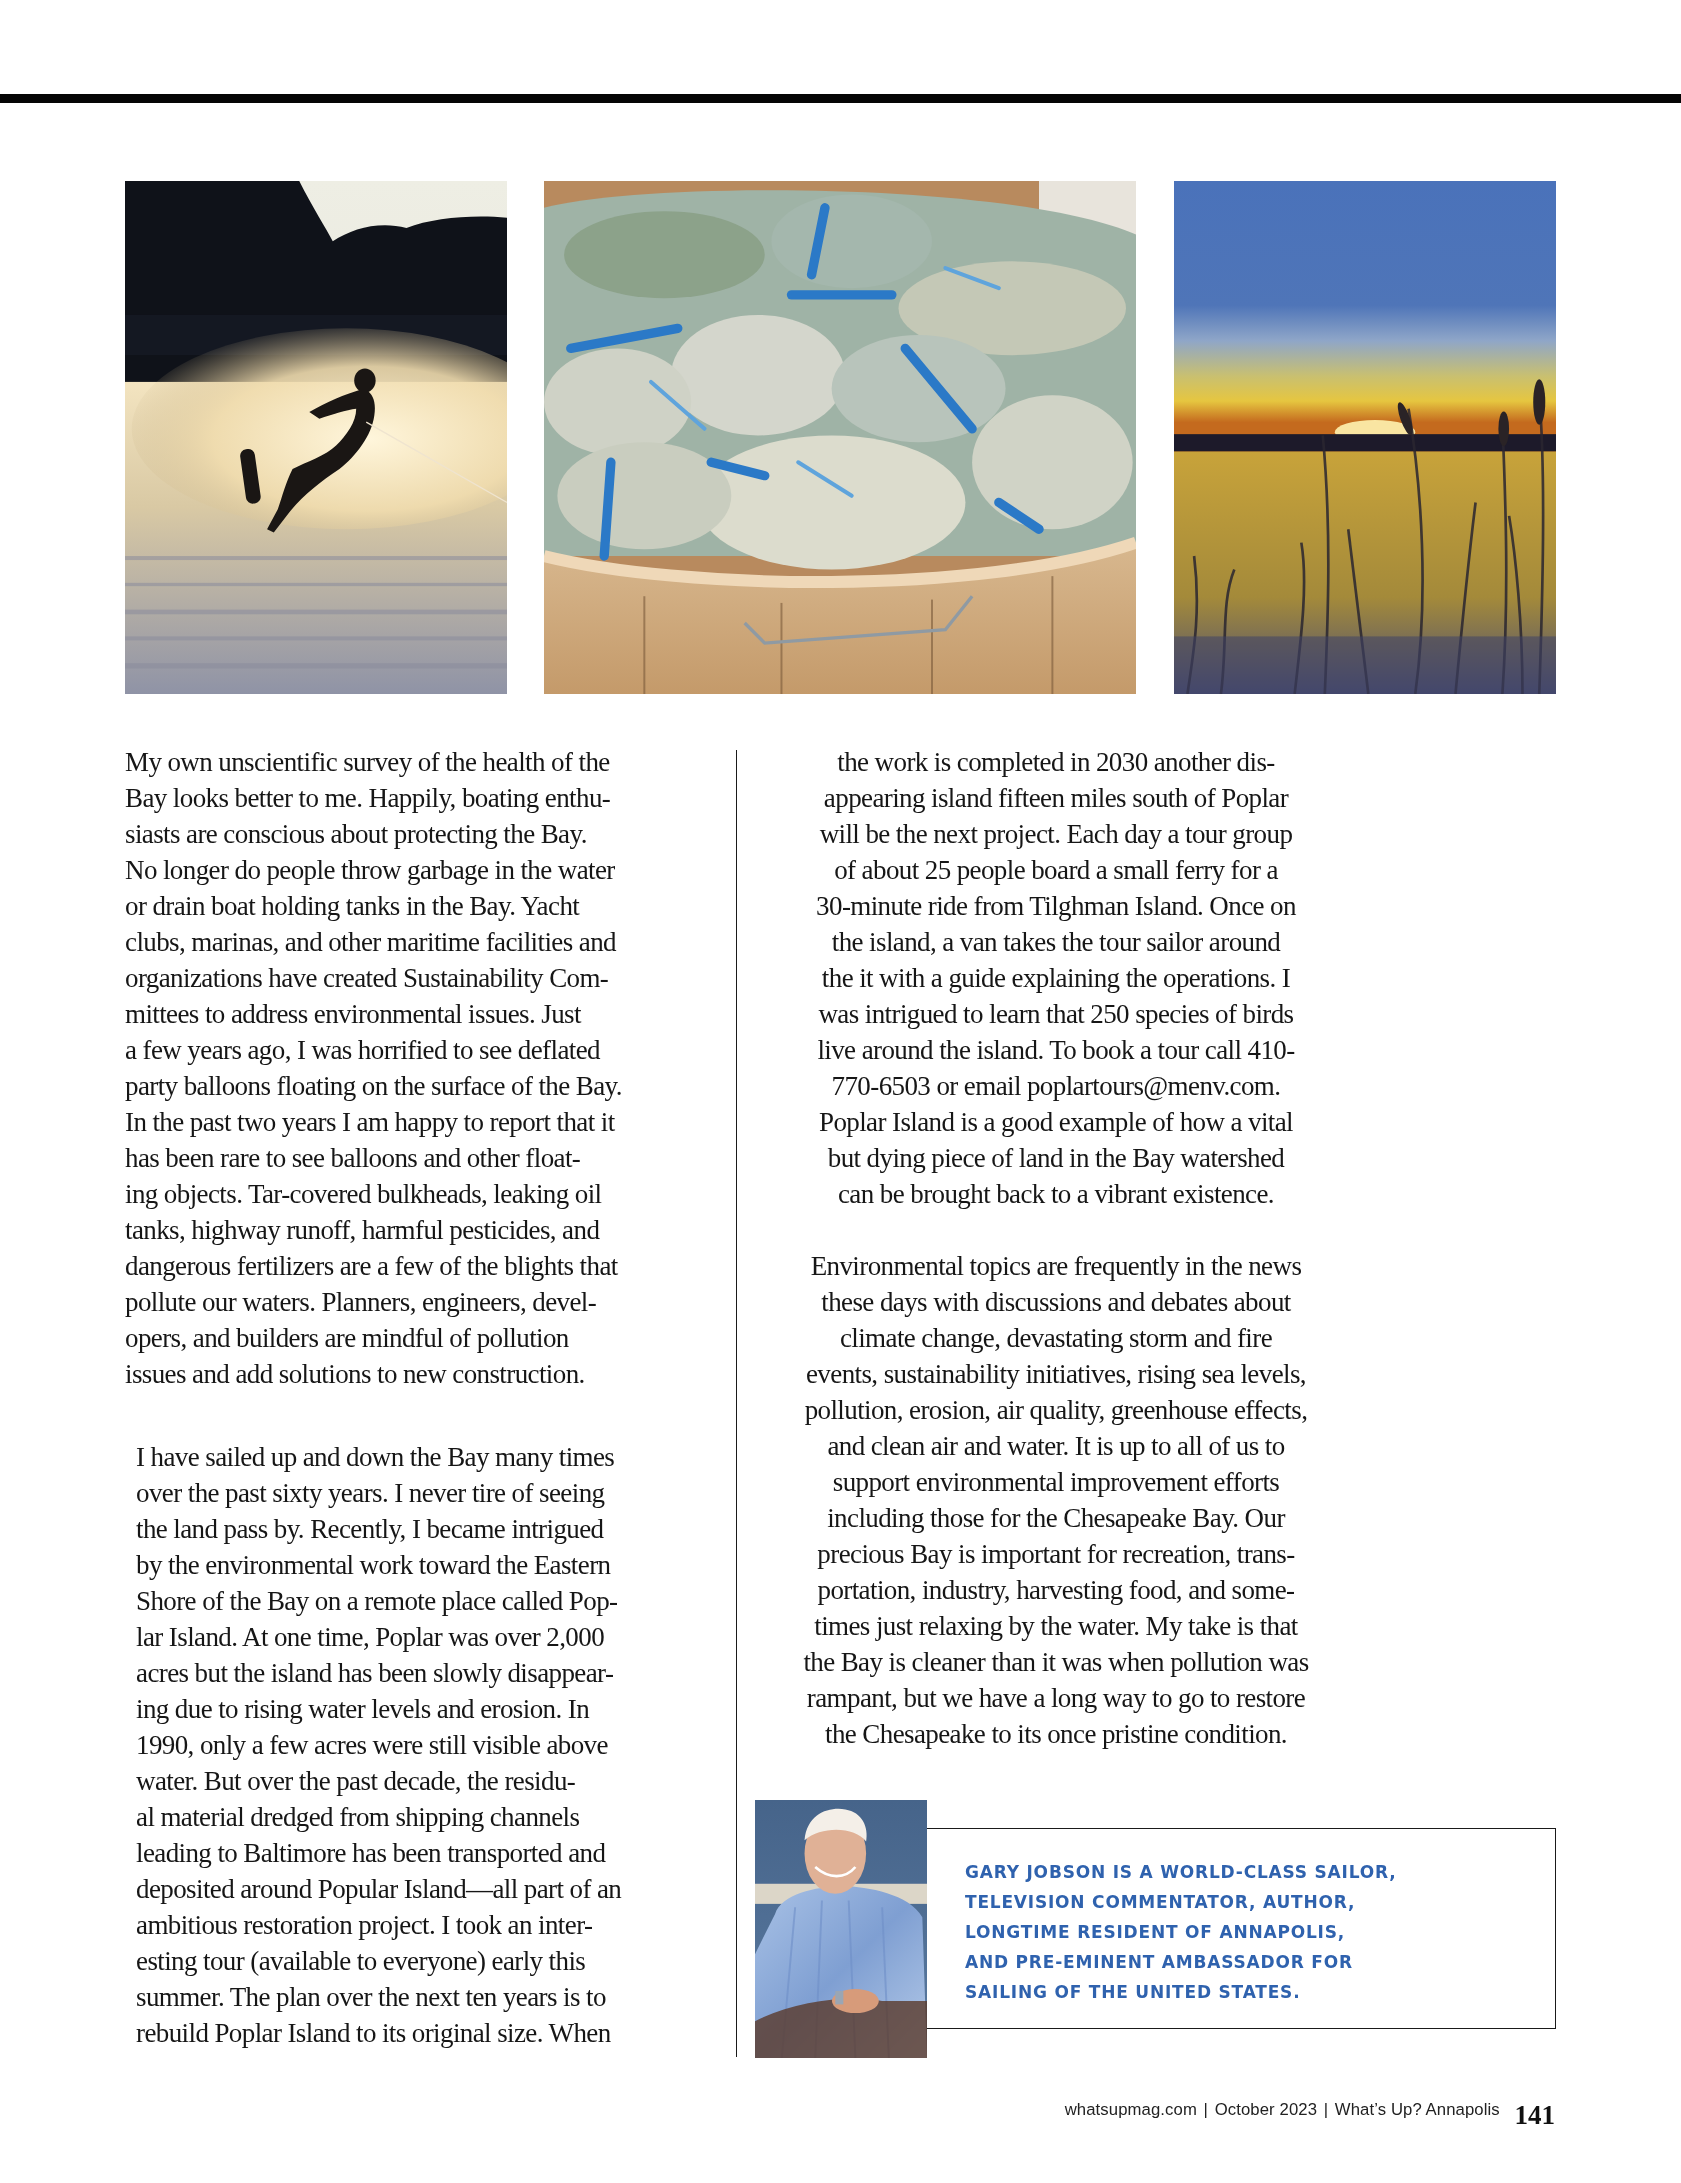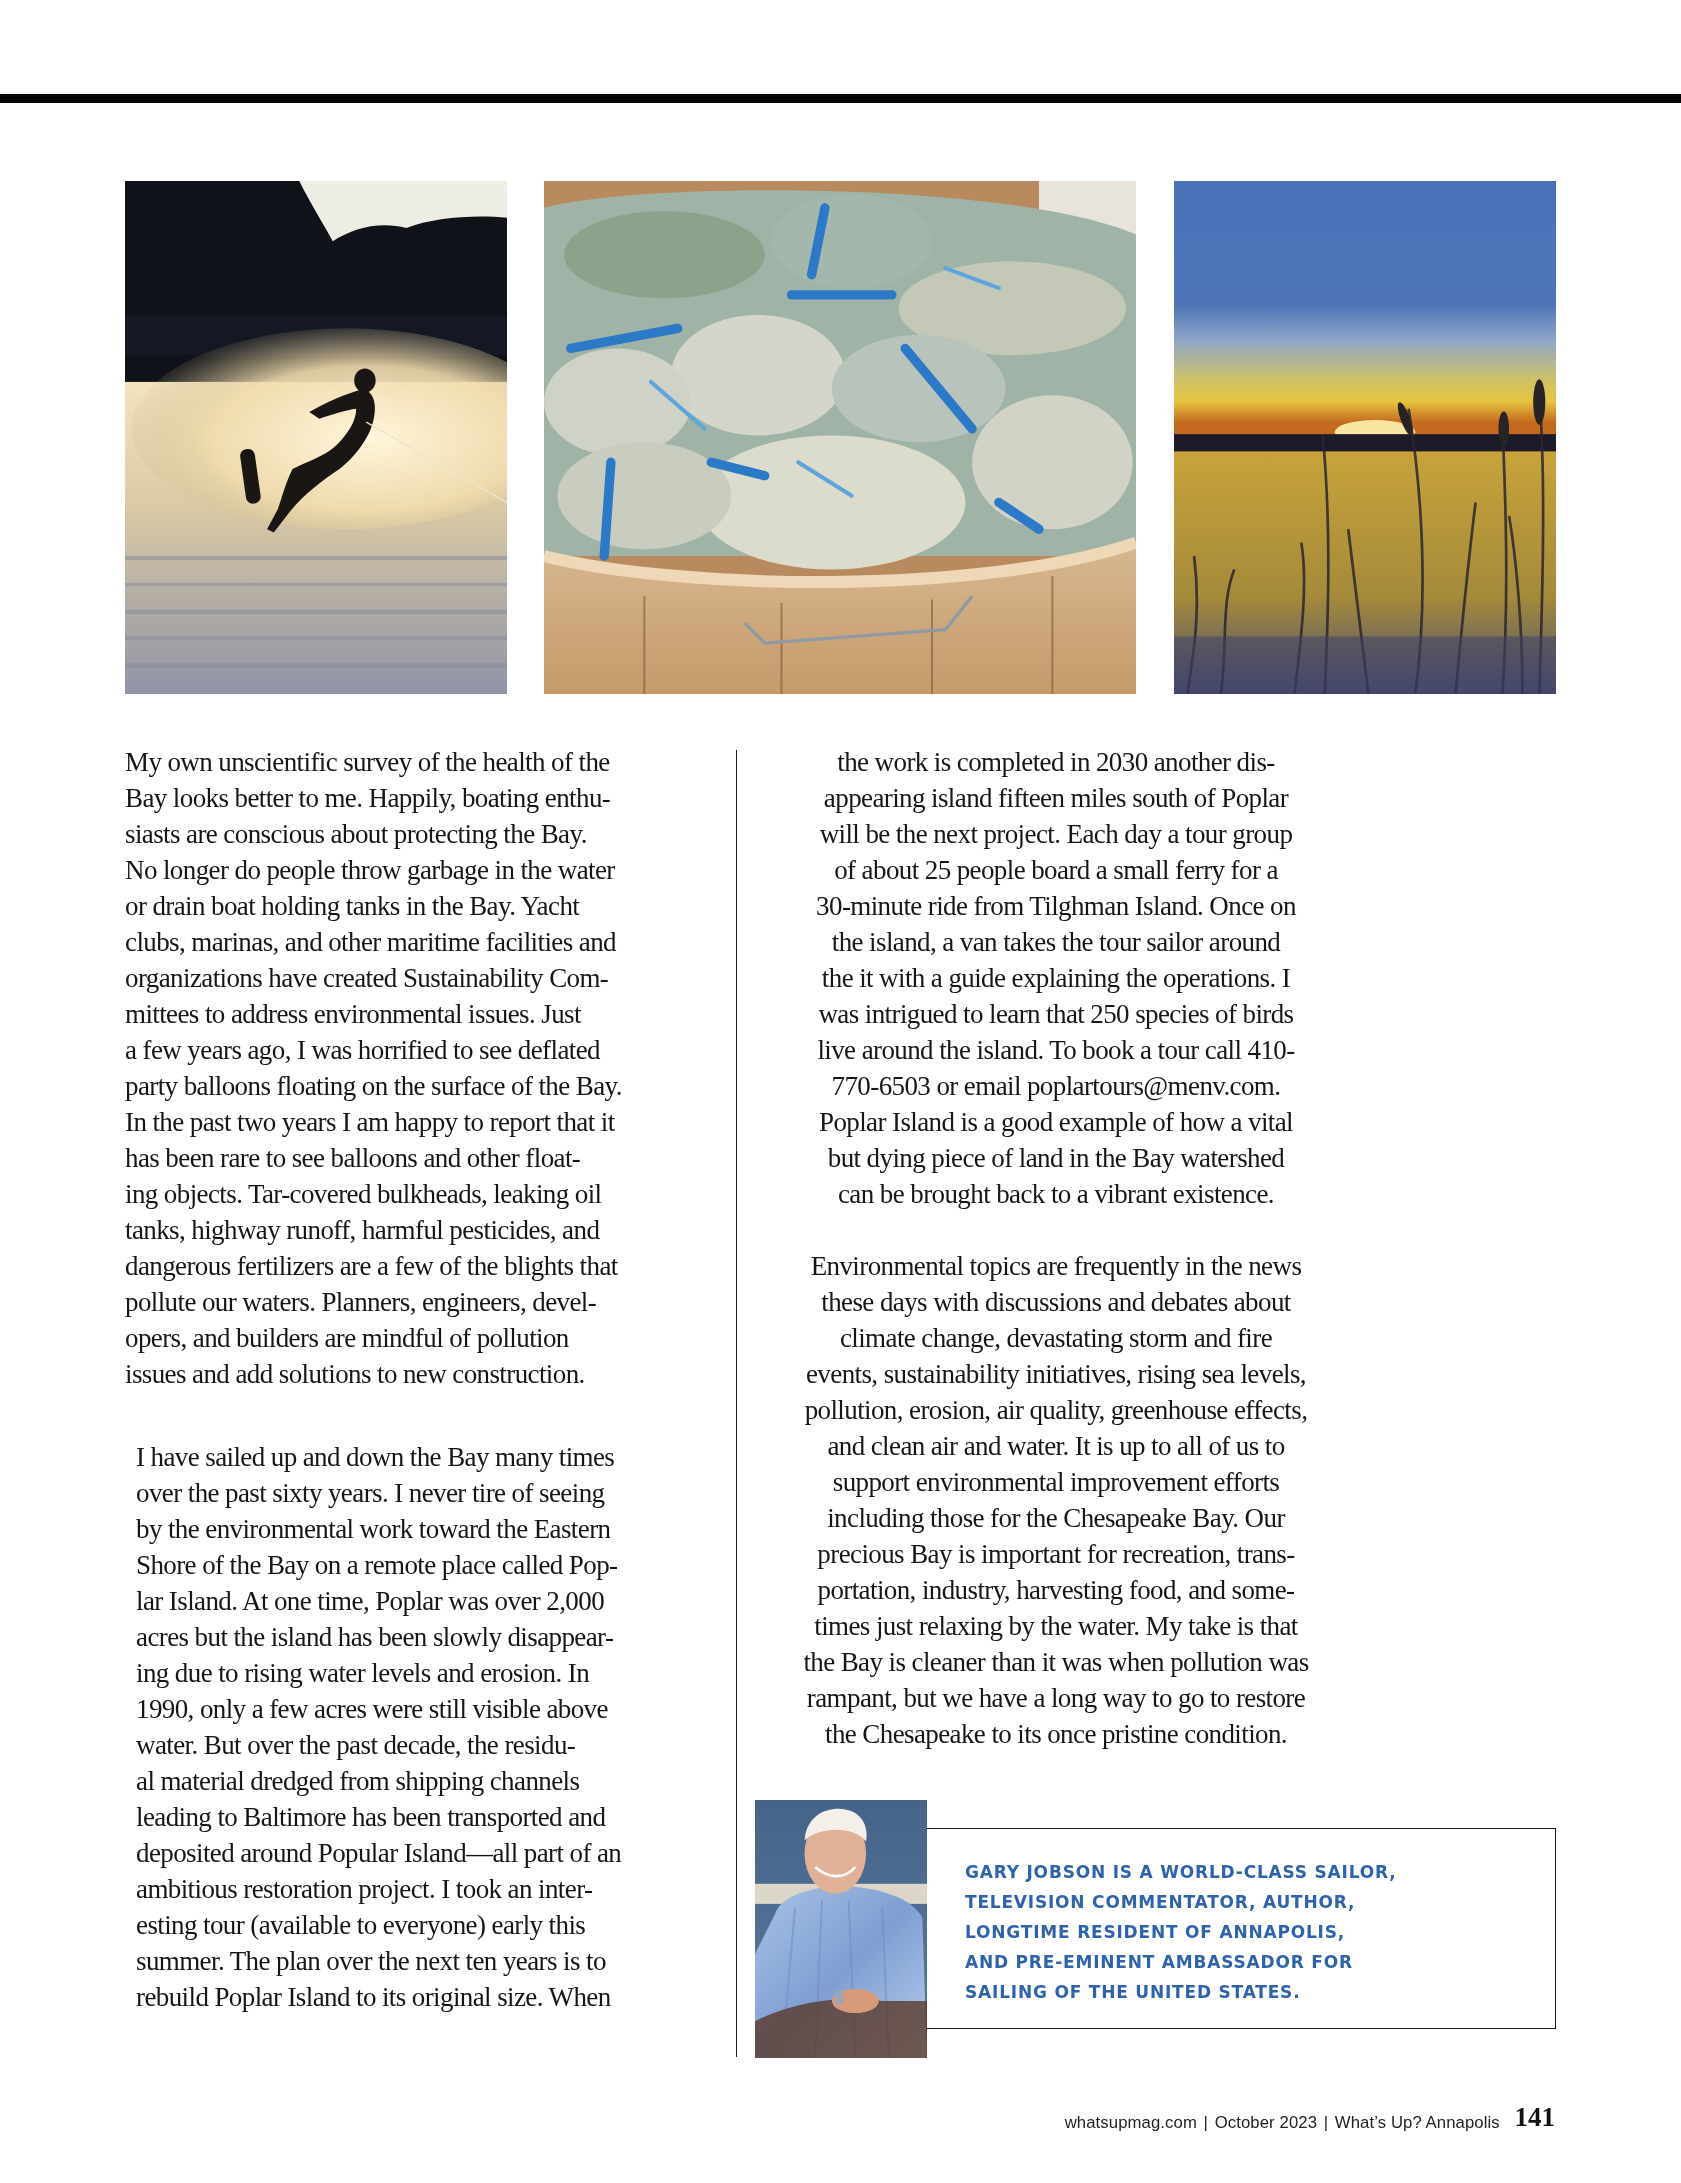--- a/index.html
+++ b/index.html
@@ -20,21 +20,21 @@
 
   .col-divider { position: absolute; left: 736px; top: 750px; width: 1.3px; height: 1307px; background: #1a1a1a; }
 
   #author-photo { position: absolute; left: 755px; top: 1800px; width: 172px; height: 258px; overflow: hidden; }
   #author-photo svg { display: block; width: 100%; height: 100%; }
 
   #bio-box { position: absolute; left: 927px; top: 1828px; width: 628px; height: 199px; border-top: 1.3px solid #1a1a1a; border-bottom: 1.3px solid #1a1a1a; border-right: 1.3px solid #1a1a1a; }
   #bio-text { position: absolute; left: 38px; top: 28px; font-family: "DejaVu Sans", "Liberation Sans", sans-serif; font-weight: bold; font-size: 17px; line-height: 30px; color: #2f62ae; letter-spacing: 0.8px; text-transform: uppercase; }
   #bio-text .ln { display: block; white-space: nowrap; }
 
-  #footer { position: absolute; right: 126px; top: 2100px; height: 33px; display: flex; align-items: flex-end; gap: 14.7px; }
+  #footer { position: absolute; right: 126px; top: 2100px; height: 33px; display: flex; align-items: flex-start; gap: 14.7px; }
   #footer-info { font-family: "Liberation Sans", "DejaVu Sans", sans-serif; font-size: 16.7px; color: #222; letter-spacing: 0.1px; }
   #footer-info .sep { padding: 0 6.7px; }
   #page-number { font-family: "Liberation Serif", "DejaVu Serif", serif; font-weight: bold; font-size: 27px; color: #111; }
 </style>
 </head>
 <body>
 
 <div class="top-rule"></div>
 
 <div class="photo" id="photo-ski">
@@ -184,20 +184,21 @@
     <span class="ln">tanks, highway runoff, harmful pesticides, and</span>
     <span class="ln">dangerous fertilizers are a few of the blights that</span>
     <span class="ln">pollute our waters. Planners, engineers, devel-</span>
     <span class="ln">opers, and builders are mindful of pollution</span>
     <span class="ln">issues and add solutions to new construction.</span>
   </p>
   <span class="gap"></span>
   <p style="margin:11px">
     <span class="ln">I have sailed up and down the Bay many times</span>
     <span class="ln">over the past sixty years. I never tire of seeing</span>
+    <span class="ln">the land pass by. Recently, I became intrigued</span>
     <span class="ln">by the environmental work toward the Eastern</span>
     <span class="ln">Shore of the Bay on a remote place called Pop-</span>
     <span class="ln">lar Island. At one time, Poplar was over 2,000</span>
     <span class="ln">acres but the island has been slowly disappear-</span>
     <span class="ln">ing due to rising water levels and erosion. In</span>
     <span class="ln">1990, only a few acres were still visible above</span>
     <span class="ln">water. But over the past decade, the residu-</span>
     <span class="ln">al material dredged from shipping channels</span>
     <span class="ln">leading to Baltimore has been transported and</span>
     <span class="ln">deposited around Popular Island—all part of an</span>

